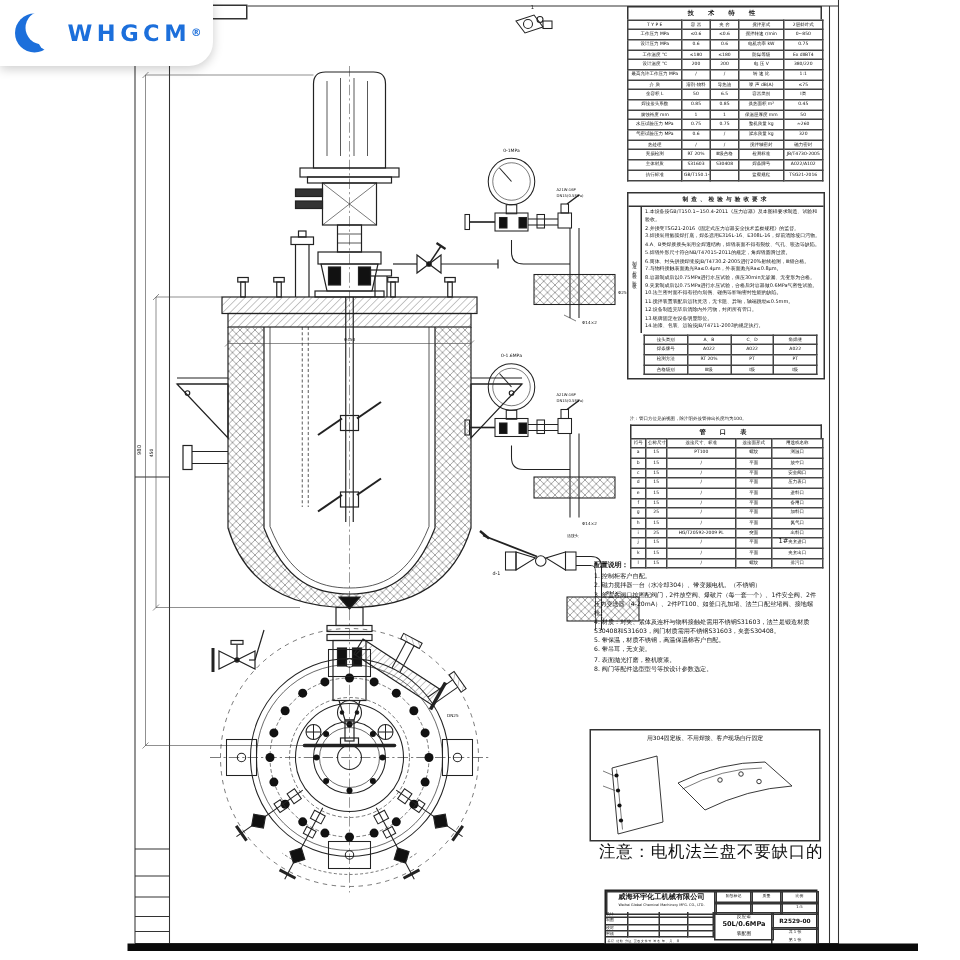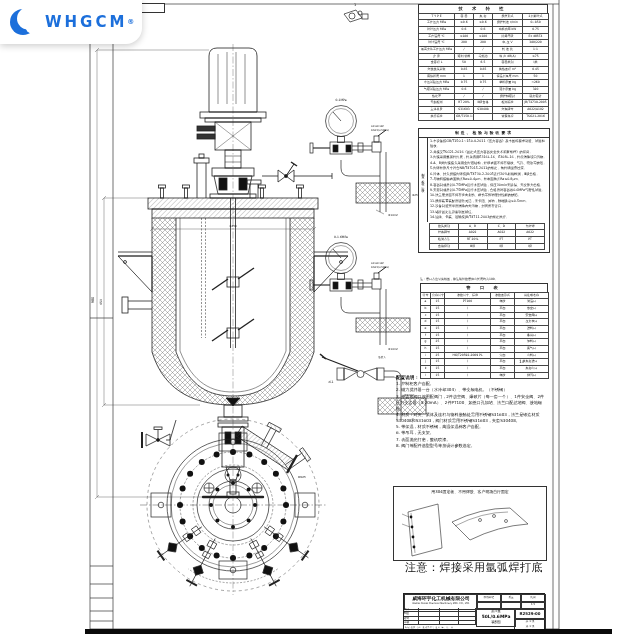--- a/index.html
+++ b/index.html
@@ -777,21 +777,21 @@
         <div class="line">6. 带吊耳，无支架。</div>
         <div class="line">7. 表面抛光打磨，整机喷漆。</div>
         <div class="line">8. 阀门等配件选型型号等按设计参数选定。</div>
       </div>
   </div>
 
   <div class="abs fix-box">
     <div class="fix-cap">用304固定板、不用焊接、客户现场自行固定</div>
   </div>
 
-  <div class="abs big-note">注意：焊接采用氩弧焊打底</div>
+  <div class="abs big-note">注意：电机法兰盘不要缺口的</div>
 
   <div class="abs tblock">
     <div class="tb tb-company">
       <div class="cn">威海环宇化工机械有限公司</div>
       <div class="en">Weihai Global Chemical Machinery MFG. CO., LTD.</div>
     </div>
     <div class="tb mini" style="left:72px;top:0;width:24px;height:7px">阶段标记</div>
     <div class="tb mini" style="left:96px;top:0;width:20px;height:7px">质量</div>
     <div class="tb mini" style="left:116px;top:0;width:24px;height:7px">比例</div>
     <div class="tb mini" style="left:72px;top:7px;width:24px;height:7px"></div>

